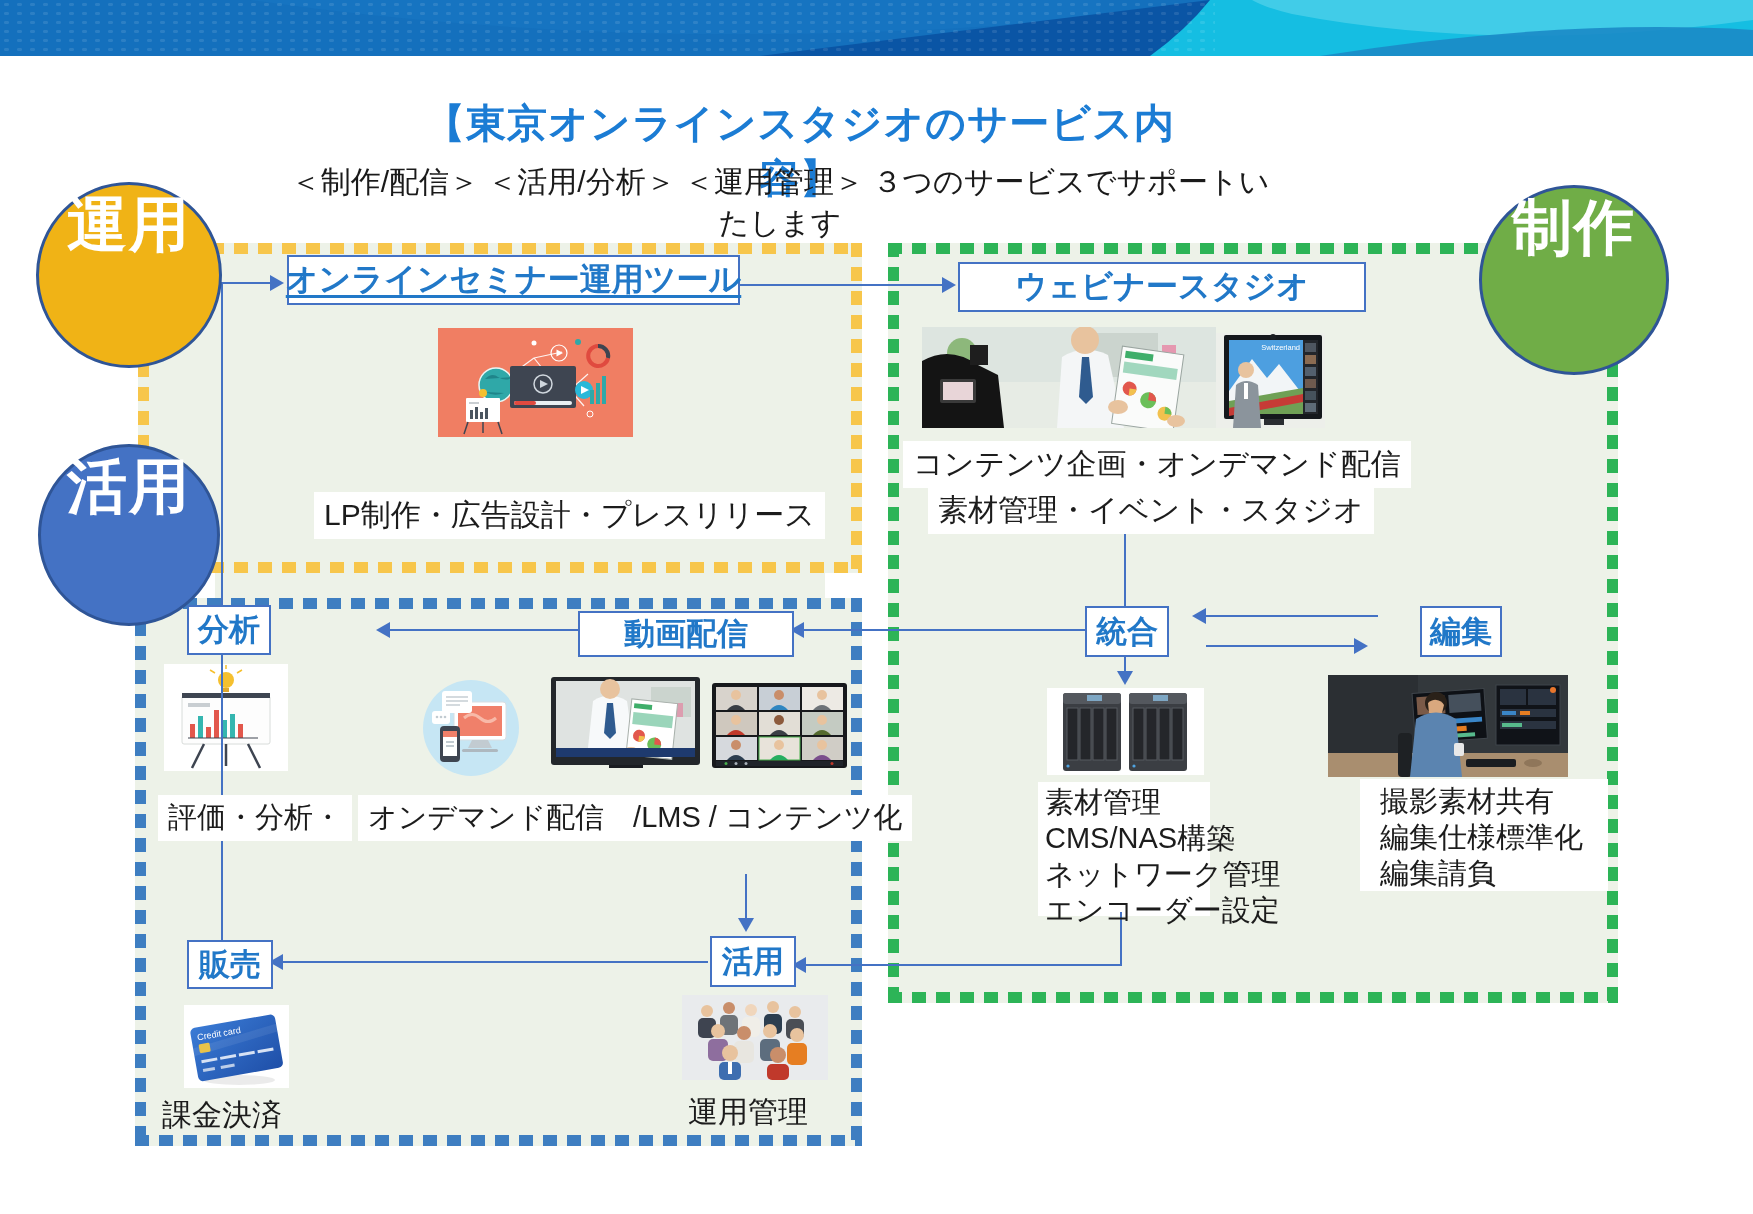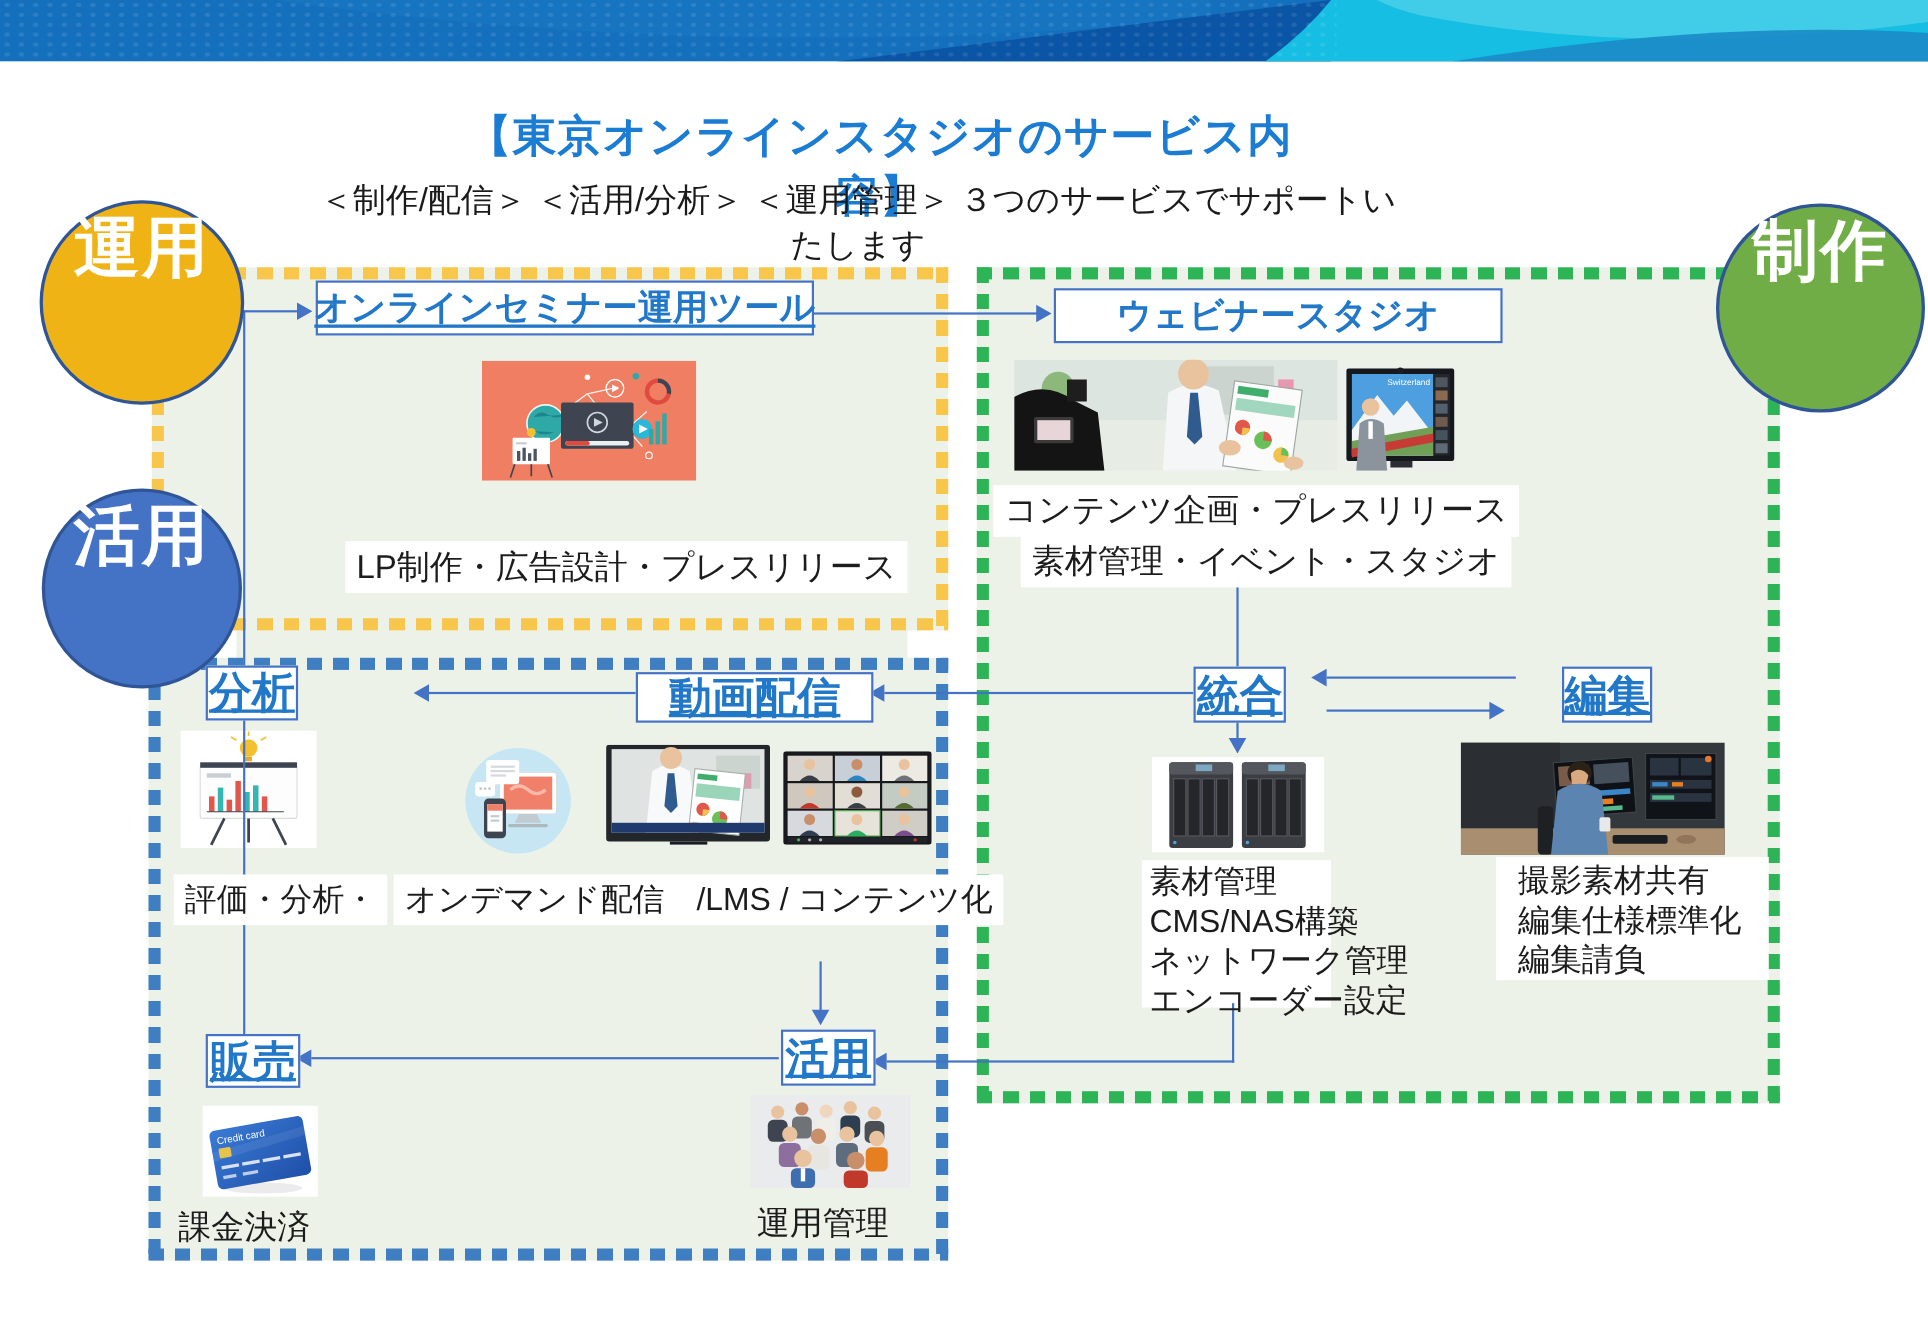--- a/index.html
+++ b/index.html
@@ -27,21 +27,21 @@
   .dash-v.blue{background:repeating-linear-gradient(180deg,#3E7EC1 0 14px,transparent 14px 24px);}
   .dash-h.green{background:repeating-linear-gradient(90deg,#2DB457 0 14px,transparent 14px 24px);}
   .dash-v.green{background:repeating-linear-gradient(180deg,#2DB457 0 14px,transparent 14px 24px);}
   
   .circle{border-radius:50%;border:3px solid #2F5597;color:#fff;display:flex;justify-content:center;
     font-weight:700;font-size:60px;letter-spacing:2px;z-index:5;}
   
   .node-box{background:#ffffff;border:2px solid #4472C4;color:#2178C8;display:flex;align-items:center;justify-content:center;
     font-weight:600;z-index:4;white-space:nowrap;}
   .node-box.big{font-size:32px;}
-  .node-box.small{font-size:39px;text-decoration:underline;}
+  .node-box.small{font-size:31px;}
   .underlined{text-decoration:underline;text-decoration-color:#2178C8;text-underline-offset:5px;}
   
   .h-line{height:2px;background:#4472C4;z-index:3;}
   .v-line{width:2px;background:#4472C4;z-index:3;}
   .ah{width:0;height:0;z-index:3;}
   .ah.right{border-top:8px solid transparent;border-bottom:8px solid transparent;border-left:14px solid #4472C4;}
   .ah.left{border-top:8px solid transparent;border-bottom:8px solid transparent;border-right:14px solid #4472C4;}
   .ah.down{border-left:8px solid transparent;border-right:8px solid transparent;border-top:14px solid #4472C4;}
   
   .caption{color:#1c1c1c;background:#ffffff;padding:3px 10px;white-space:nowrap;font-weight:500;z-index:3;font-size:30px;}
@@ -483,21 +483,21 @@
     <span>編集</span>
   </div>
   <div class="abs node-box small" style="left:187px;top:940px;width:82px;height:45px;">
     <span>販売</span>
   </div>
   <div class="abs node-box small" style="left:710px;top:936px;width:82px;height:47px;">
     <span>活用</span>
   </div>
 
   <div class="abs caption" style="left:314px;top:492px;">LP制作・広告設計・プレスリリース</div>
-  <div class="abs caption" style="left:903px;top:441px;">コンテンツ企画・プレスリリース</div>
+  <div class="abs caption" style="left:903px;top:441px;">コンテンツ企画・オンデマンド配信</div>
   <div class="abs caption" style="left:928px;top:487px;">素材管理・イベント・スタジオ</div>
   <div class="abs caption" style="left:158px;top:795px;font-size:29px;">評価・分析・</div>
   <div class="abs caption" style="left:358px;top:795px;font-size:29px;">オンデマンド配信　/LMS / コンテンツ化</div>
 
   <div class="abs white-back" style="left:1038px;top:782px;width:172px;height:134px;"></div>
   <div class="abs notes" style="left:1045px;top:784px;">
     <div>素材管理</div>
     <div>CMS/NAS構築</div>
     <div>ネットワーク管理</div>
     <div>エンコーダー設定</div>
@@ -512,17 +512,17 @@
 
   <div class="abs caption bare" style="left:152px;top:1092px;">課金決済</div>
   <div class="abs caption bare" style="left:678px;top:1089px;">運用管理</div>
 
   <div class="abs circle" style="left:36px;top:182px;width:180px;height:180px;background:#F0B316;">
     <span>運用</span>
   </div>
   <div class="abs circle" style="left:38px;top:444px;width:176px;height:176px;background:#4472C4;">
     <span>活用</span>
   </div>
-  <div class="abs circle" style="left:1560px;top:185px;width:184px;height:184px;background:#70AD47;">
+  <div class="abs circle" style="left:1479px;top:185px;width:184px;height:184px;background:#70AD47;">
     <span>制作</span>
   </div>
 
 </div>
 
 </body></html>

